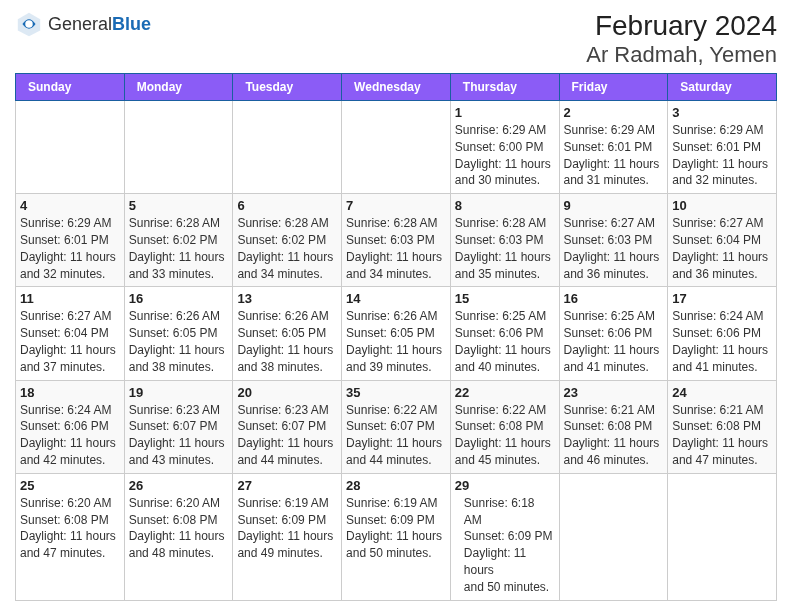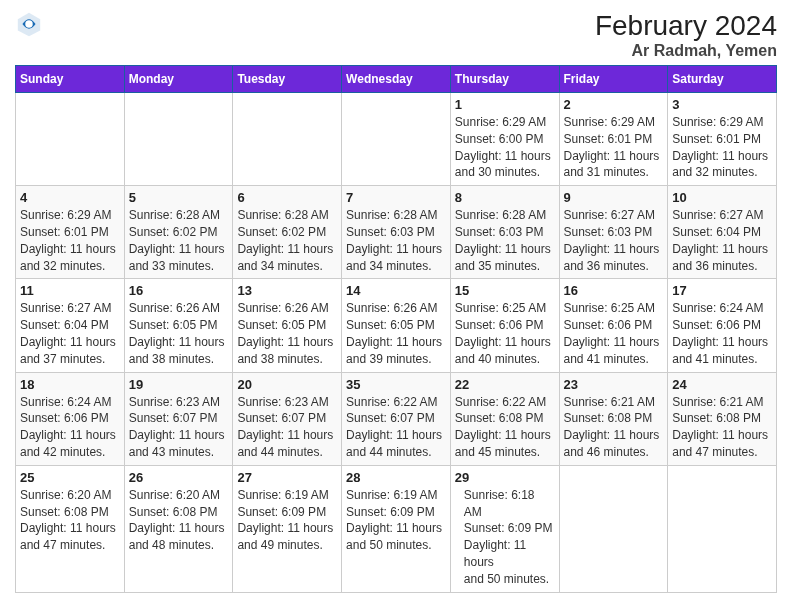--- a/index.html
+++ b/index.html
@@ -27,33 +27,33 @@
     }
     .title-block {
       text-align: right;
     }
     .title-block h1 {
       font-size: 28px;
       font-weight: normal;
       color: #222;
     }
     .title-block h2 {
-      font-size: 16px;
-      font-weight: bold;
+      font-size: 22px;
+      font-weight: normal;
       color: #444;
     }
     table {
       width: 100%;
       border-collapse: collapse;
       font-size: 11px;
     }
     thead tr th {
-      background-color: #6d28d9;
+      background-color: #8b5cf6;
       color: #fff;
-      padding: 6px 4px;
+      padding: 6px 12px;
       text-align: left;
       font-size: 12px;
       border: 1px solid #1a5fa0;
     }
     tbody tr td {
       border: 1px solid #ccc;
       vertical-align: top;
       padding: 4px;
       min-height: 80px;
       width: 14.28%;
@@ -79,20 +79,23 @@
 </head>
 <body>
 
 <div class="header">
   <div class="logo">
     <svg class="logo-icon" viewBox="0 0 30 30" xmlns="http://www.w3.org/2000/svg">
       <polygon points="15,3 27,10 27,22 15,28 3,22 3,10" fill="#1a6bb5" opacity="0.15"></polygon>
       <path d="M8,15 Q15,5 22,15 Q15,25 8,15 Z" fill="#1a6bb5"></path>
       <circle cx="15" cy="15" r="4" fill="#fff"></circle>
     </svg>
+    <div>
+      <span style="font-size:18px;color:#333;">General</span><span style="font-size:18px;color:#1a6bb5;font-weight:bold;">Blue</span>
+    </div>
   </div>
   <div class="title-block">
     <h1>February 2024</h1>
     <h2>Ar Radmah, Yemen</h2>
   </div>
 </div>
 
 <table>
   <thead>
     <tr>

